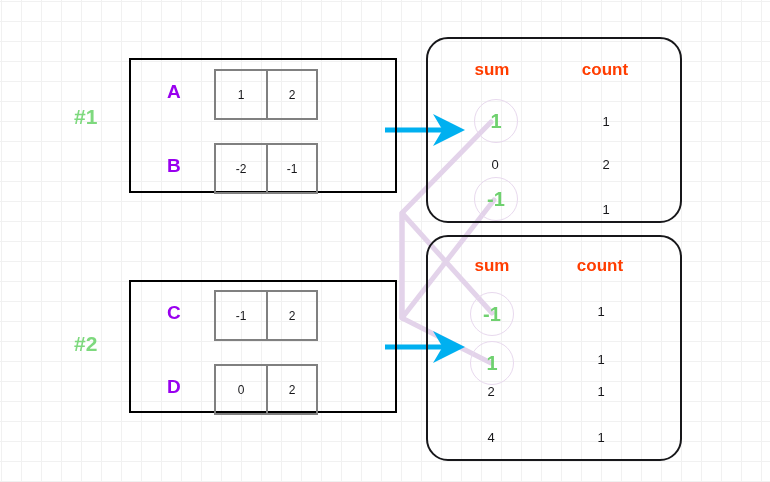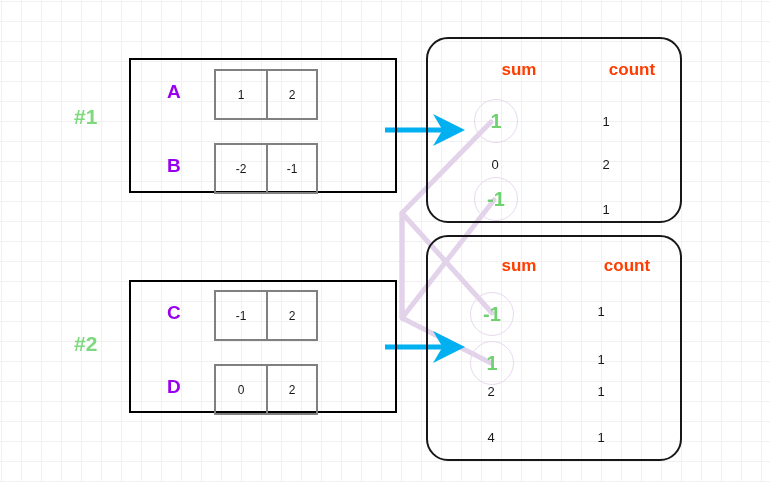--- a/index.html
+++ b/index.html
@@ -117,21 +117,20 @@
   #output-table-2 { left: 426px; top: 235px; width: 256px; height: 226px; }
 
   .col-header {
     position: absolute;
     color: #ff3d00;
     font-size: 17px;
     font-weight: bold;
     font-family: "Liberation Sans", sans-serif;
     text-align: center;
     transform: translateX(-50%);
-    margin-left: 27px;
   }
   .table-cell {
     position: absolute;
     font-size: 13px;
     color: #17171a;
     font-family: "Liberation Sans", sans-serif;
     text-align: center;
     transform: translate(-50%, -50%);
   }
   .highlight-cell {

